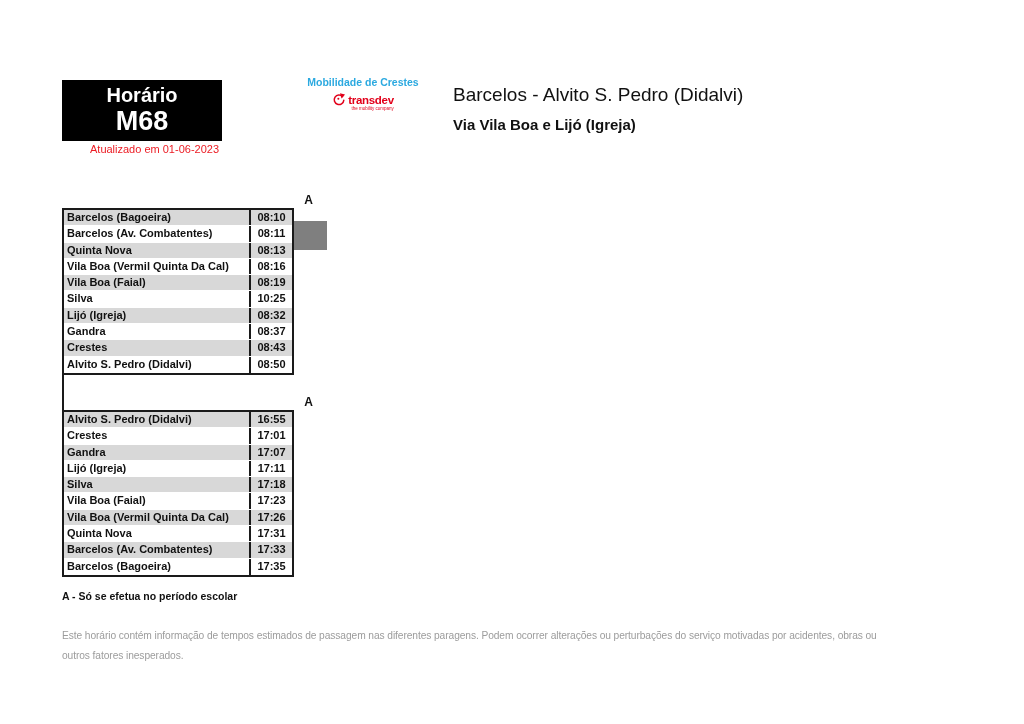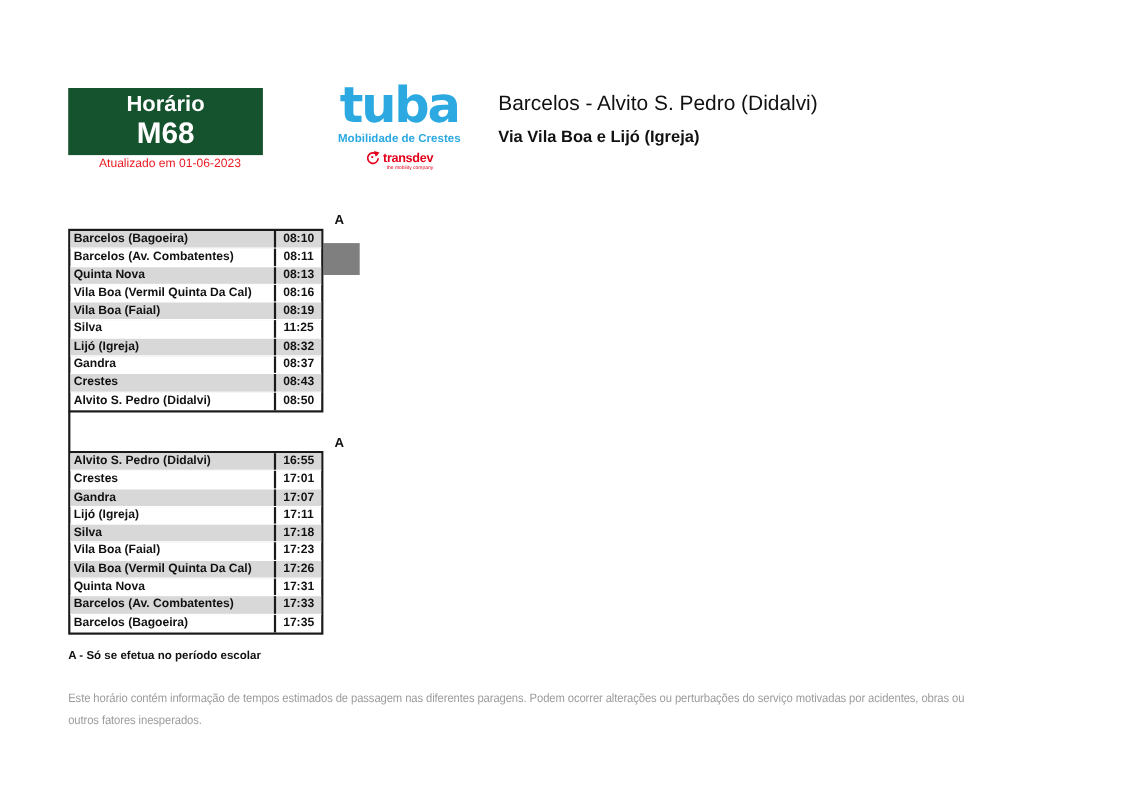--- a/index.html
+++ b/index.html
@@ -5,22 +5,22 @@
   html,body{margin:0;padding:0;}
   body{
     width:1024px;height:724px;background:#ffffff;
     font-family:"Liberation Sans", sans-serif;
     position:relative;overflow:hidden;color:#111;
   }
   .abs{position:absolute;}
 
   
   .red-box{
-    left:62px;top:80px;width:177px;height:61px;
-    background:#14532d;color:#fff;
+    left:62px;top:80px;width:160px;height:61px;
+    background:#000000;color:#fff;
     display:flex;flex-direction:column;align-items:center;justify-content:center;
     text-align:center;
   }
   .route-label{font-size:20px;font-weight:bold;line-height:1.15;}
   .route-number{font-size:27px;font-weight:bold;line-height:1.1;}
   .updated{
     left:62px;top:143px;width:185px;text-align:center;
     color:#EC1B23;font-size:11px;
   }
 
@@ -81,21 +81,20 @@
 </head>
 <body>
 
 <div class="abs red-box">
   <div class="route-label">Horário</div>
   <div class="route-number">M68</div>
 </div>
 <div class="abs updated">Atualizado em 01-06-2023</div>
 
 <div class="abs logo-col">
-  <div class="tuba">tuba</div>
   <div class="tuba-tag">Mobilidade de Crestes</div>
   <div class="transdev-wrap">
     <div class="transdev-row">
       <span style="display:inline-flex;">
         <svg viewBox="0 0 22 22" width="14" height="14" aria-hidden="true">
           <path d="M 16.5 5.5 A 7.5 7.5 0 1 0 18.5 11.5" fill="none" stroke="#E2001A" stroke-width="2.4" stroke-linecap="round"></path>
           <polygon points="12.5,0.5 20.5,2.5 15,8.5" fill="#E2001A"></polygon>
           <circle cx="10" cy="9" r="1.6" fill="#E2001A"></circle>
         </svg>
       </span>
@@ -127,21 +126,21 @@
   <div class="tt-row">
       <span class="tt-stop">Vila Boa (Vermil Quinta Da Cal)</span>
       <span class="tt-time">08:16</span>
     </div>
   <div class="tt-row">
       <span class="tt-stop">Vila Boa (Faial)</span>
       <span class="tt-time">08:19</span>
     </div>
   <div class="tt-row">
       <span class="tt-stop">Silva</span>
-      <span class="tt-time">11:25</span>
+      <span class="tt-time">10:25</span>
     </div>
   <div class="tt-row">
       <span class="tt-stop">Lijó (Igreja)</span>
       <span class="tt-time">08:32</span>
     </div>
   <div class="tt-row">
       <span class="tt-stop">Gandra</span>
       <span class="tt-time">08:37</span>
     </div>
   <div class="tt-row">

